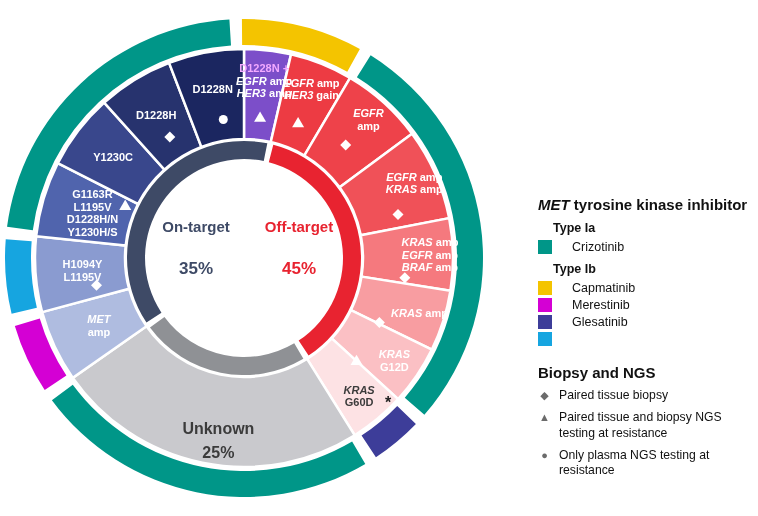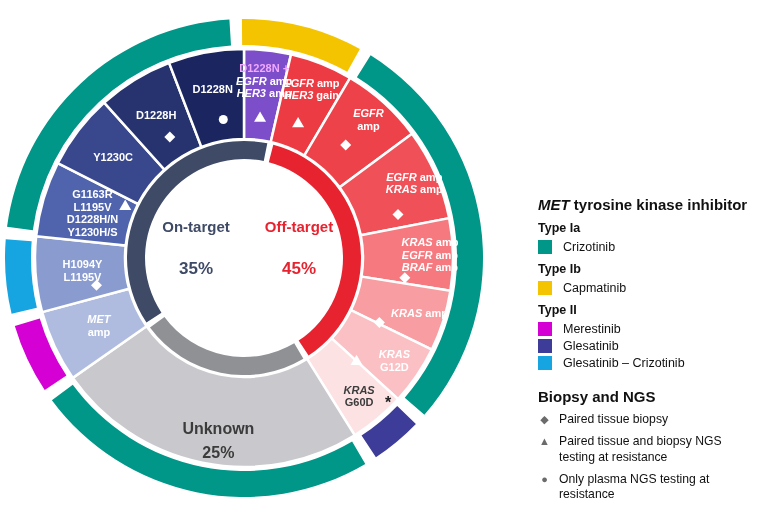--- a/index.html
+++ b/index.html
@@ -5,22 +5,22 @@
   html,body{margin:0;padding:0;}
   body{
     width:758px;height:516px;background:#ffffff;position:relative;overflow:hidden;
     font-family:"Liberation Sans",sans-serif;color:#111;
   }
   .chart-area{position:absolute;left:0;top:0;width:516px;height:471px;}
   svg{font-family:"Liberation Sans",sans-serif;}
   .legend{position:absolute;left:538px;top:196px;width:214px;}
   .legend-title{font-weight:bold;font-size:15px;margin-bottom:2px;}
   .legend-title.biopsy{margin-top:18px;}
-  .type-label{font-weight:bold;font-size:12.5px;margin:8px 0 5px;}
-  .entry{display:flex;align-items:center;gap:11px;font-size:12.5px;margin:3px 0;}
+  .type-label{font-weight:bold;font-size:12.5px;margin:8px 15px 5px;}
+  .entry{display:flex;align-items:center;gap:20px;font-size:12.5px;margin:3px 0;}
   .swatch{width:14px;height:14px;flex:0 0 14px;display:inline-block;}
   .biopsy-entry{display:flex;align-items:flex-start;gap:8px;font-size:12.2px;line-height:1.25;margin:7px 0;}
   .sym{width:13px;flex:0 0 13px;text-align:center;font-size:11px;padding-top:1px;}
 </style>
 </head>
 <body>
 
 <div class="chart-area">
   <svg id="donut-svg" width="516" height="516" viewBox="0 0 516 516">
       <path d="M 241.91 19.01 A 239 239 0 0 1 359.87 48.97 L 347.26 71.71 A 213 213 0 0 0 242.14 45.01 Z" fill="#F4C400"></path>
@@ -88,32 +88,30 @@
       <div class="type-label">Type Ia</div>
       <div class="entry">
         <span class="swatch" style="background: rgb(0, 150, 136);"></span>
         <span>Crizotinib</span>
       </div>
       <div class="type-label">Type Ib</div>
       <div class="entry">
         <span class="swatch" style="background: rgb(244, 196, 0);"></span>
         <span>Capmatinib</span>
       </div>
-      <div class="type-label">Type II</div>
       <div class="entry">
         <span class="swatch" style="background: rgb(212, 0, 212);"></span>
         <span>Merestinib</span>
       </div>
       <div class="entry">
         <span class="swatch" style="background: rgb(61, 61, 153);"></span>
         <span>Glesatinib</span>
       </div>
       <div class="entry">
         <span class="swatch" style="background: rgb(22, 165, 224);"></span>
-        <span>Glesatinib – Crizotinib</span>
       </div>
     </div>
   <div class="legend-title biopsy">Biopsy and NGS</div>
   <div id="biopsy-rows">
       <div class="biopsy-entry">
         <span class="sym" style="color: rgb(107, 107, 107);">◆</span>
         <span>Paired tissue biopsy</span>
       </div>
       <div class="biopsy-entry">
         <span class="sym" style="color: rgb(107, 107, 107);">▲</span>

